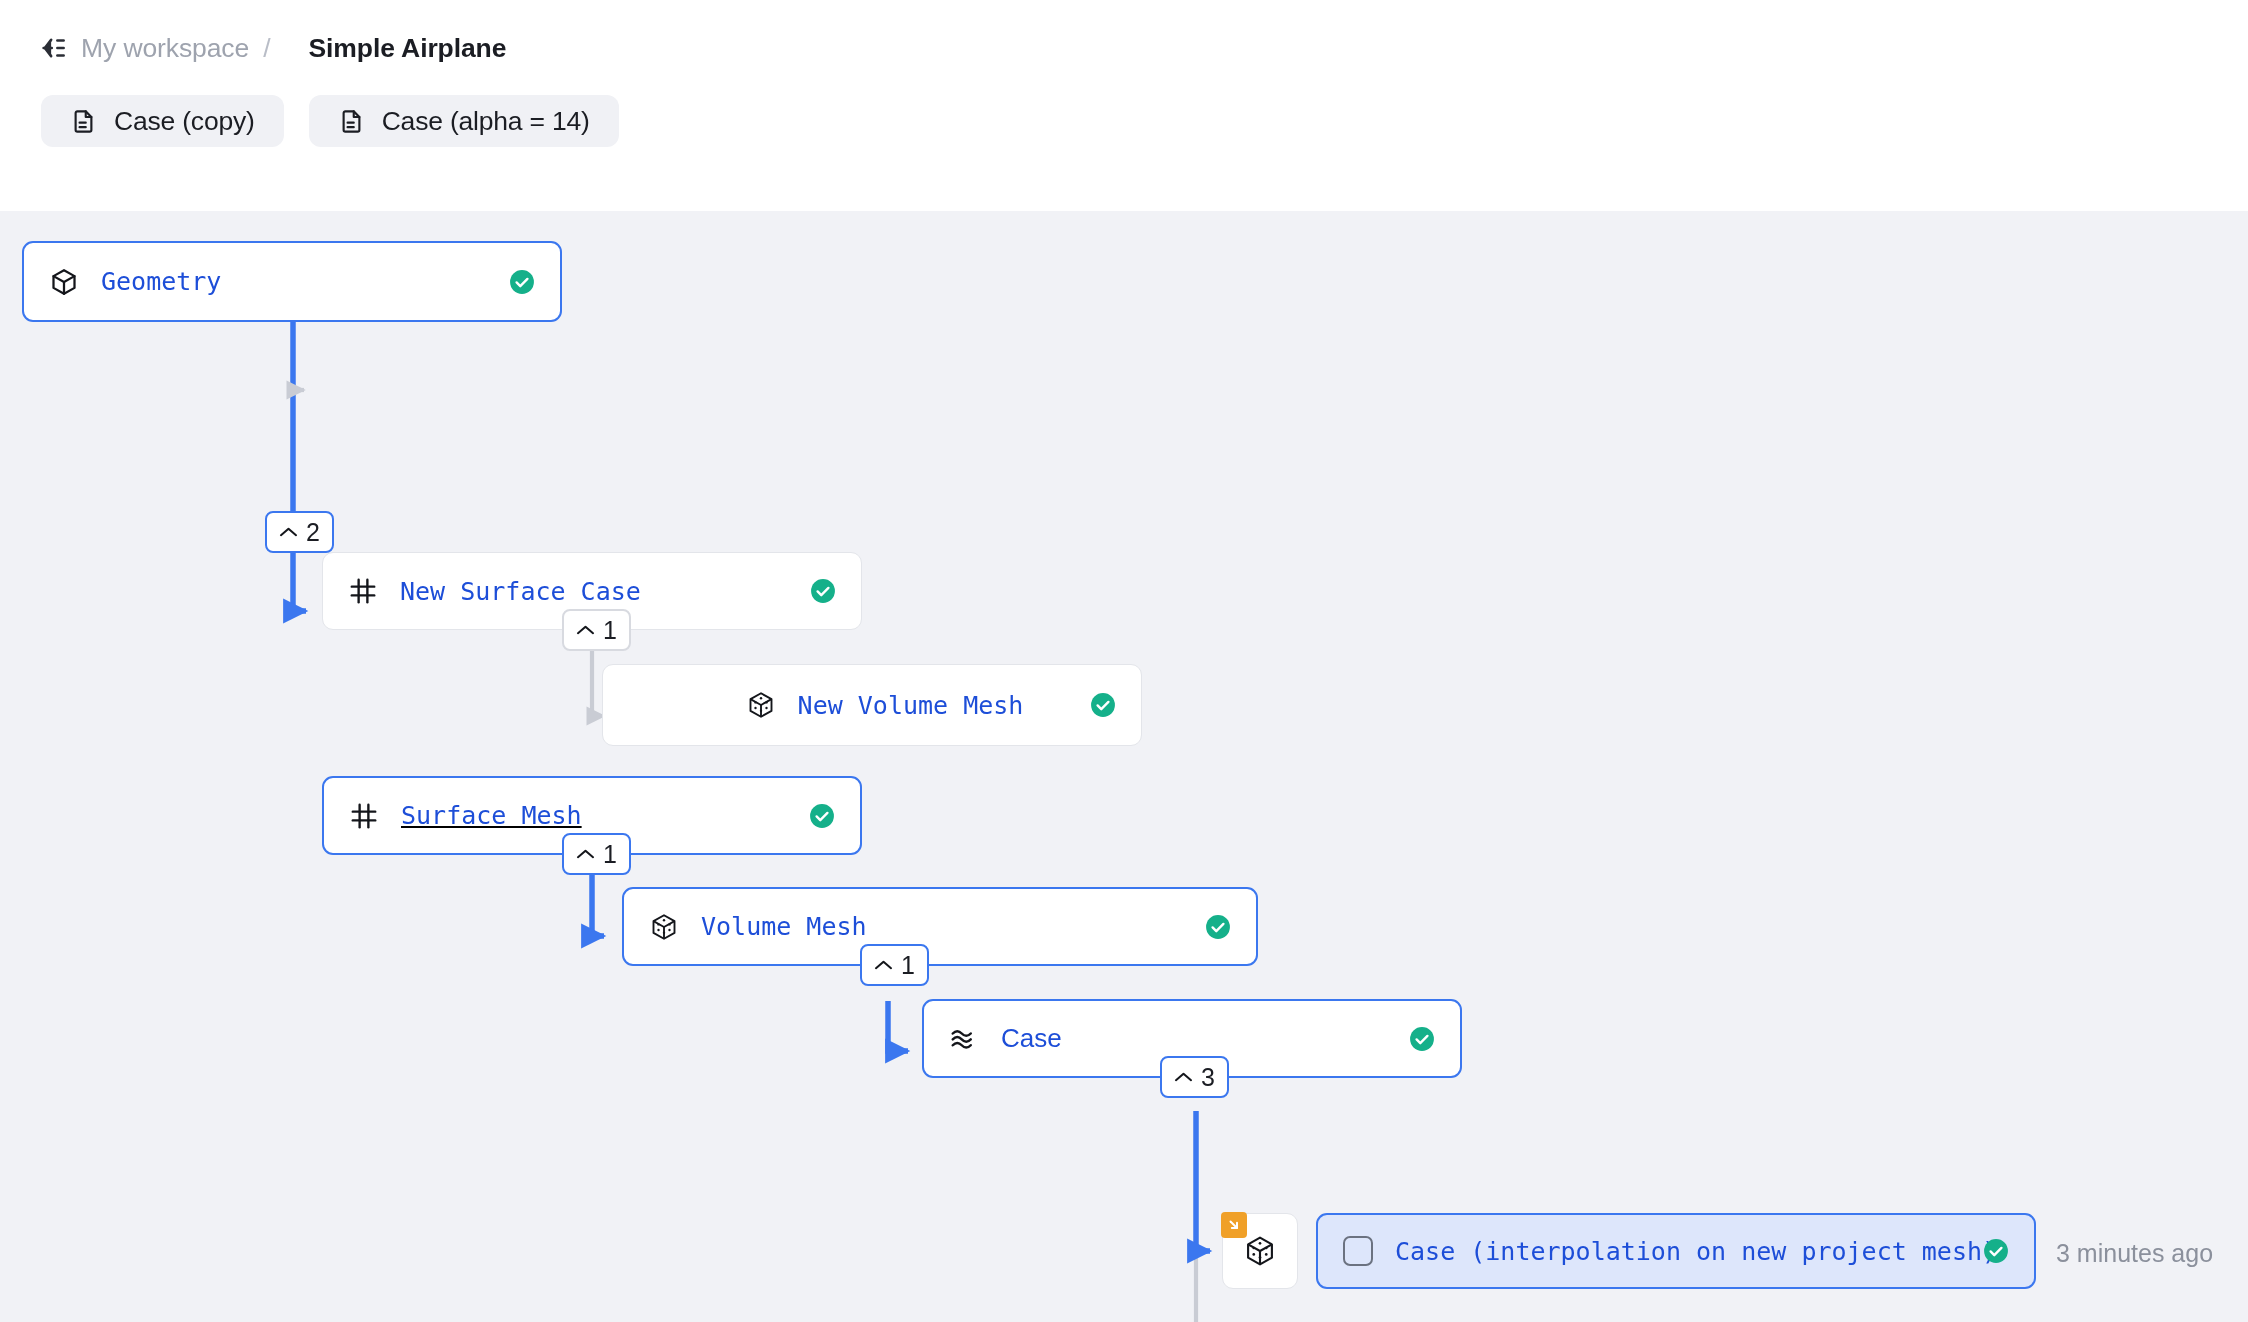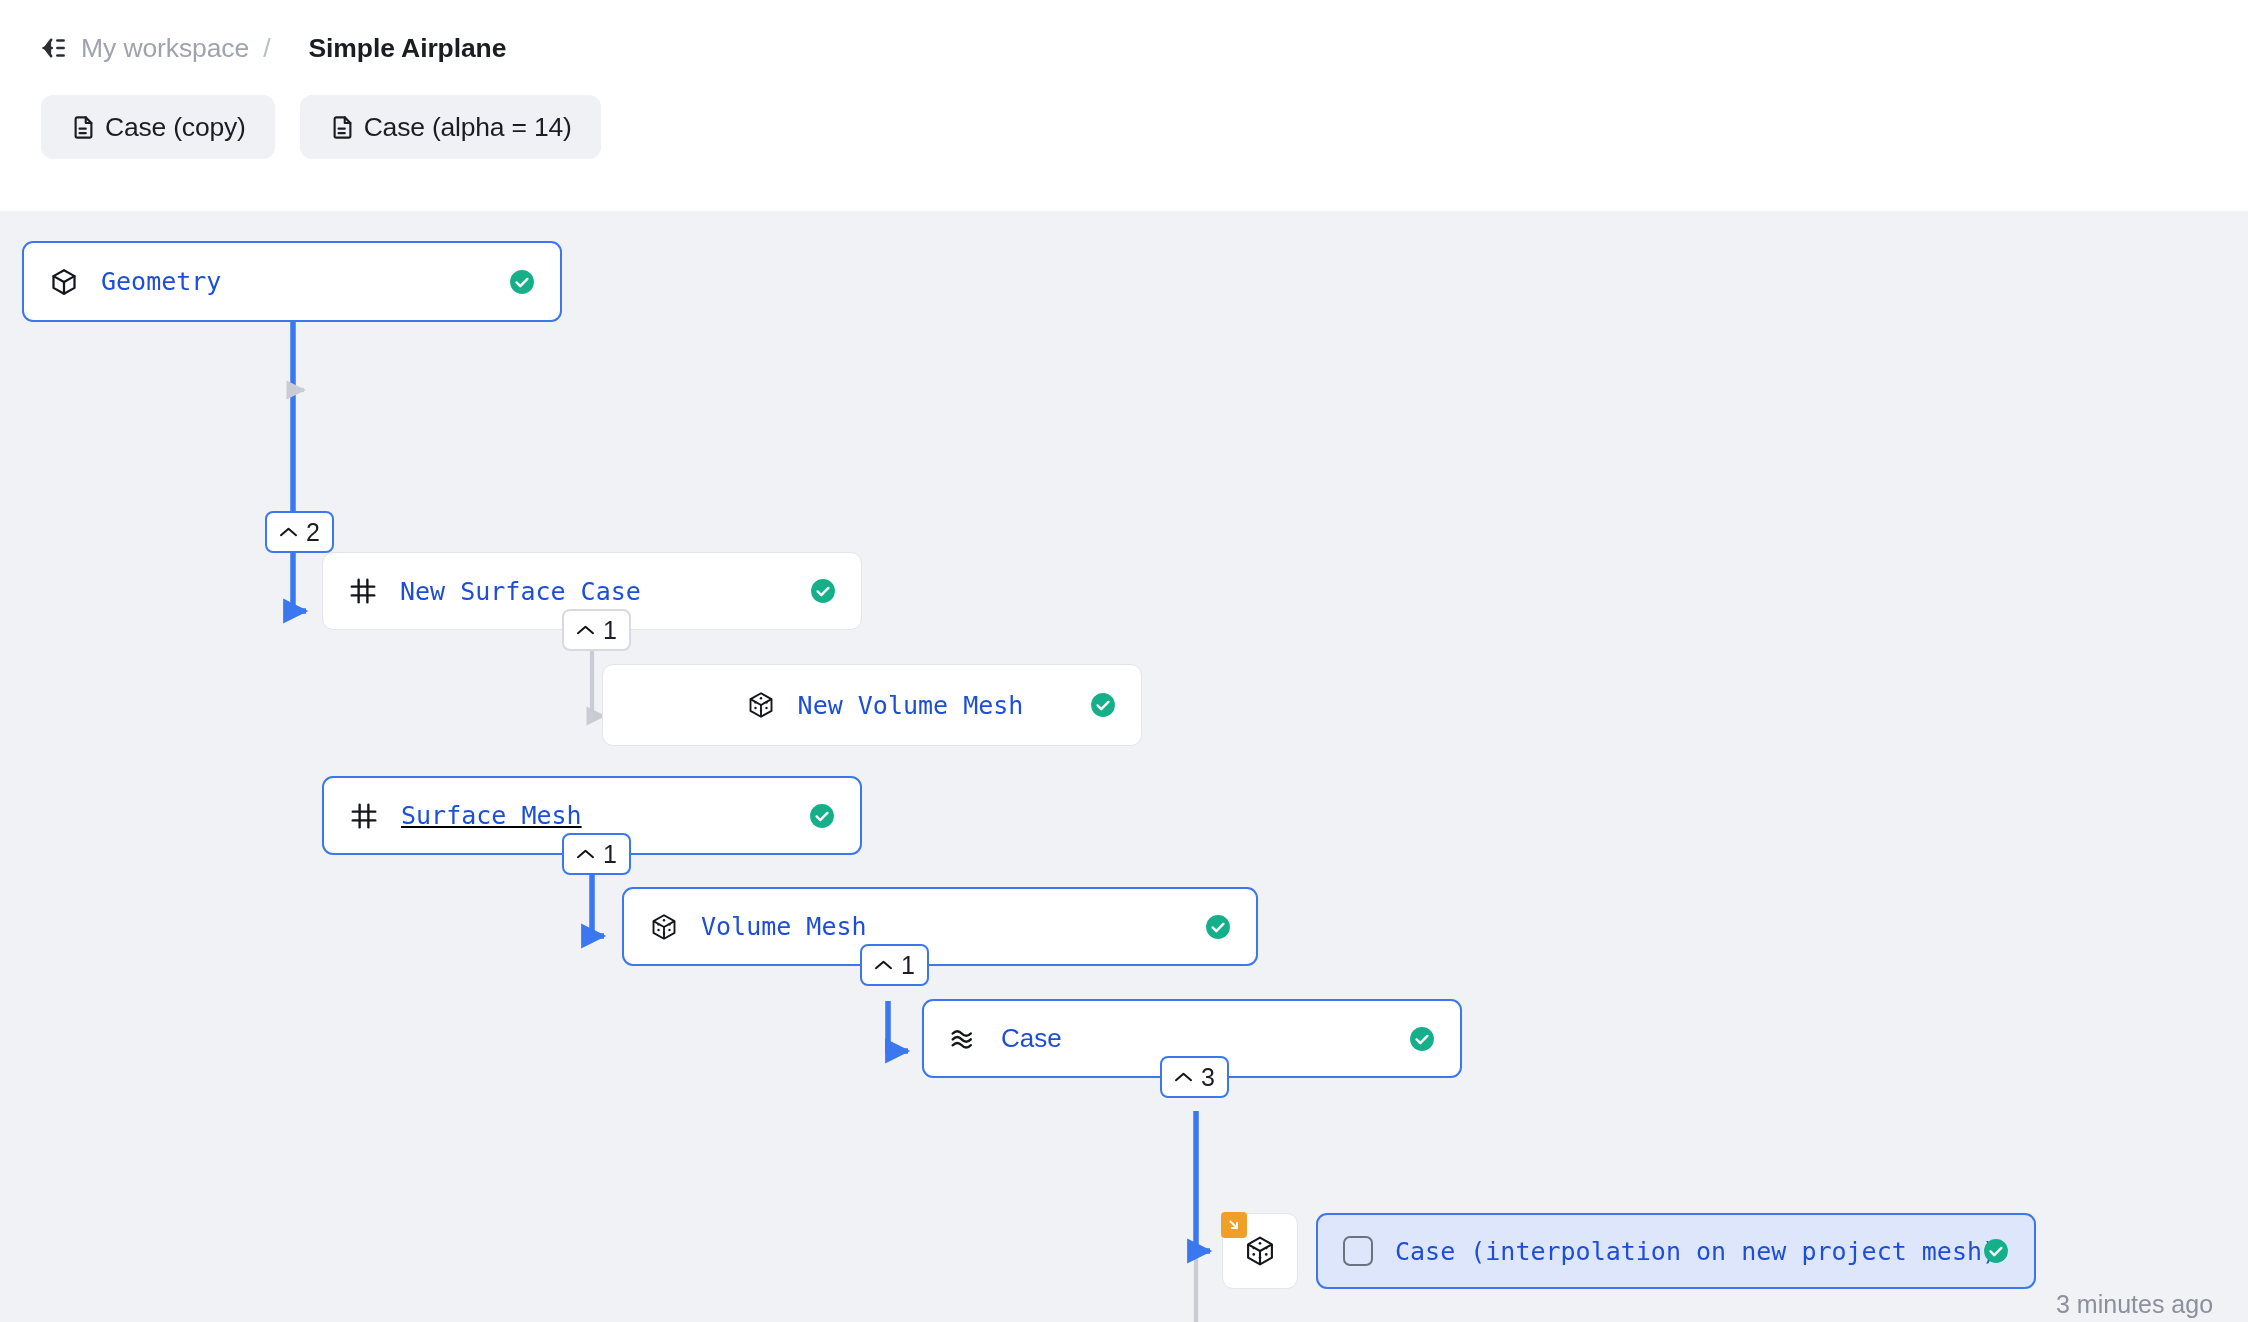--- a/index.html
+++ b/index.html
@@ -25,22 +25,22 @@
   }
   .bc-sep { font-size: 26.5px; color: #b9bdc7; margin: 0 1px; }
   .bc-current {
     font-size: 26.5px; color: #1b1d23; font-weight: 700; letter-spacing: -0.1px; margin-left: 24px;
   }
   .tabs {
     position: absolute; left: 41px; top: 95px;
     display: flex; gap: 25px;
   }
   .tab {
-    height: 64px; background: #f0f1f5; border: none; border-radius: 12px;
-    display: flex; align-items: center; gap: 8px;
+    height: 52px; background: #f0f1f5; border: none; border-radius: 12px;
+    display: flex; align-items: center; gap: 17px;
     padding: 0 29px; cursor: pointer;
   }
   .tab-label { font-size: 26.5px; color: #1b1d23; letter-spacing: -0.2px; white-space: nowrap; }
   .doc-icon { width: 27px; height: 27px; display: block; }
 
   .canvas {
     position: absolute; left: 0; top: 211px; width: 2248px; height: 1111px;
     background: #f1f2f6;
     overflow: hidden;
   }
@@ -368,15 +368,15 @@
   <div class="row-hl" style="left:1316px; top:1002px; width:720px; height:76px;">
     <span class="cbox" style="margin-left:25px"></span>
     <span class="node-label" style="margin-left:22px">Case (interpolation on new project mesh)</span>
     <span class="status">
       <svg viewBox="0 0 24 24" width="26" height="26">
         <circle cx="12" cy="12" r="11" fill="#15b08a"></circle>
         <path d="M7 12.4 L10.4 15.8 L17 9.2" fill="none" stroke="#ffffff" stroke-width="2.2" stroke-linecap="round" stroke-linejoin="round"></path>
       </svg>
     </span>
   </div>
-  <div class="timestamp" style="left:2056px; top:1079px;text-align:center;">3 minutes ago</div>
+  <div class="timestamp" style="left:2056px; top:1028px;text-align:center;">3 minutes ago</div>
 
 </div>
 
 </body></html>

